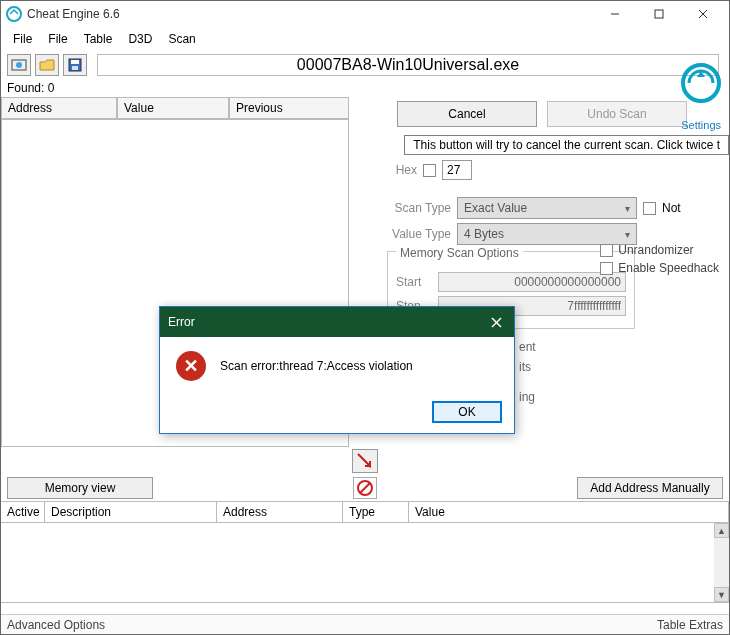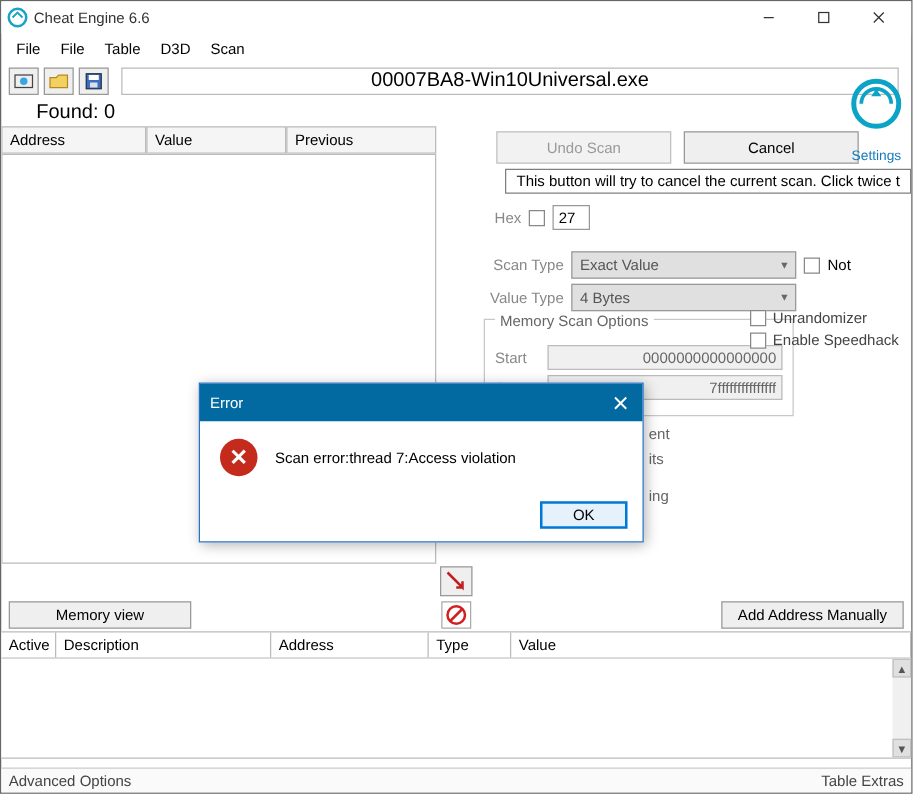--- a/index.html
+++ b/index.html
@@ -9,21 +9,21 @@
 .titlebar-text { flex: 1; font-size: 12px; color: #333; }
 .win-btns { display: flex; }
 .win-btn { width: 44px; height: 26px; display: flex; align-items: center; justify-content: center; color: #333; cursor: pointer; }
 .menubar { display: flex; padding: 2px 4px; gap: 0; }
 .menu-item { padding: 3px 8px; cursor: pointer; }
 .toolbar-row { display: flex; align-items: center; padding: 3px 6px; gap: 4px; position: relative; }
 .tb-btn { width: 24px; height: 22px; border: 1px solid #999; background: #efefef; display: flex; align-items: center; justify-content: center; cursor: pointer; }
 .process-name { flex: 1; text-align: center; font-size: 16px; border: 1px solid #bbb; background: #fff; padding: 1px 6px; margin-left: 6px; margin-right: 4px; }
 .ce-logo { position: absolute; right: 6px; top: 60px; width: 44px; height: 60px; z-index: 5; text-align: center; }
 .settings-label { font-size: 11px; color: #137cbd; position: absolute; right: 8px; top: 118px; z-index: 5; cursor: pointer; }
-.found { padding: 2px 6px; font-size: 16px; margin-left: 22px; }
+.found { padding: 2px 6px; font-size: 12px; }
 .main-flex { display: flex; height: 350px; }
 .left-pane { width: 348px; display: flex; flex-direction: column; border-right: 0; }
 .left-headers { display: flex; }
 .left-headers .hdr { border: 1px solid #bbb; padding: 3px 6px; background: #f5f5f5; font-size: 12px; }
 .hdr-address { width: 116px; }
 .hdr-value { width: 112px; }
 .hdr-previous { flex: 1; }
 .left-body { flex: 1; border: 1px solid #bbb; background: #fff; }
 .right-pane { flex: 1; position: relative; padding: 4px 8px; }
 .scan-btns { display: flex; gap: 10px; margin-bottom: 6px; }
@@ -57,21 +57,21 @@
 .th-type { width: 66px; }
 .th-value { flex: 1; }
 .table-body { height: 80px; border-bottom: 1px solid #bbb; background: #fff; position: relative; }
 .scrollbar-v { position: absolute; right: 0; top: 0; width: 15px; height: 100%; background: #f0f0f0; display: flex; flex-direction: column; }
 .scr-btn { height: 15px; background: #e0e0e0; border: 1px solid #c0c0c0; display: flex; align-items: center; justify-content: center; font-size: 9px; color: #555; cursor: pointer; }
 .scr-track { flex: 1; }
 .statusbar { position: absolute; bottom: 0; left: 0; right: 0; height: 20px; display: flex; justify-content: space-between; align-items: center; padding: 2px 6px; border-top: 1px solid #ccc; background: #fafafa; }
 .status-item { font-size: 12px; color: #444; cursor: pointer; }
 .tooltip { position: absolute; right: 0; top: 134px; background: #fff; border: 1px solid #7f7f7f; padding: 2px 8px; font-size: 12px; white-space: nowrap; z-index: 20; }
 .error-dialog { position: absolute; left: 158px; top: 305px; width: 356px; background: #fff; border: 1px solid #2673c5; box-shadow: 2px 2px 10px rgba(0,0,0,0.3); z-index: 50; }
-.error-title { background: #0369a1; color: #fff; padding: 5px 8px; display: flex; justify-content: space-between; align-items: center; }
+.error-title { background: #14532d; color: #fff; padding: 5px 8px; display: flex; justify-content: space-between; align-items: center; }
 .error-close { width: 20px; height: 20px; display: flex; align-items: center; justify-content: center; cursor: pointer; color: #fff; }
 .error-body { display: flex; align-items: center; padding: 14px 16px; gap: 14px; }
 .error-icon { width: 30px; height: 30px; border-radius: 50%; background: #c42b1c; display: flex; align-items: center; justify-content: center; color: #fff; font-weight: bold; font-size: 18px; }
 .error-footer { padding: 6px 12px 10px; display: flex; justify-content: flex-end; }
 .ok-btn { width: 70px; border: 2px solid #0078d7; background: #e5f1fb; padding: 2px 0; text-align: center; cursor: pointer; }
 .trailing-clips { position: absolute; left: 518px; top: 336px; color: #666; font-size: 12px; line-height: 20px; z-index: 1; }
 .right-inner { padding-left: 30px; }
 </style>
 </head>
 <body>
@@ -153,22 +153,22 @@
       <div class="hdr hdr-address">Address</div>
       <div class="hdr hdr-value">Value</div>
       <div class="hdr hdr-previous">Previous</div>
     </div>
     <div class="left-body"></div>
   </div>
 
   <div class="right-pane">
     <div class="scan-btns">
       <div style="width:30px"></div>
+      <div class="btn wide">Cancel</div>
       <div class="btn wide disabled">Undo Scan</div>
-      <div class="btn wide">Cancel</div>
     </div>
 
     <div class="right-inner">
       <div class="form-row">
         <div class="form-label">Valu</div>
       </div>
       <div class="form-row">
         <div class="form-label2">Hex</div>
         <span class="checkbox-box"></span>
         <input class="text-input" style="width: 30px;" value="27">

